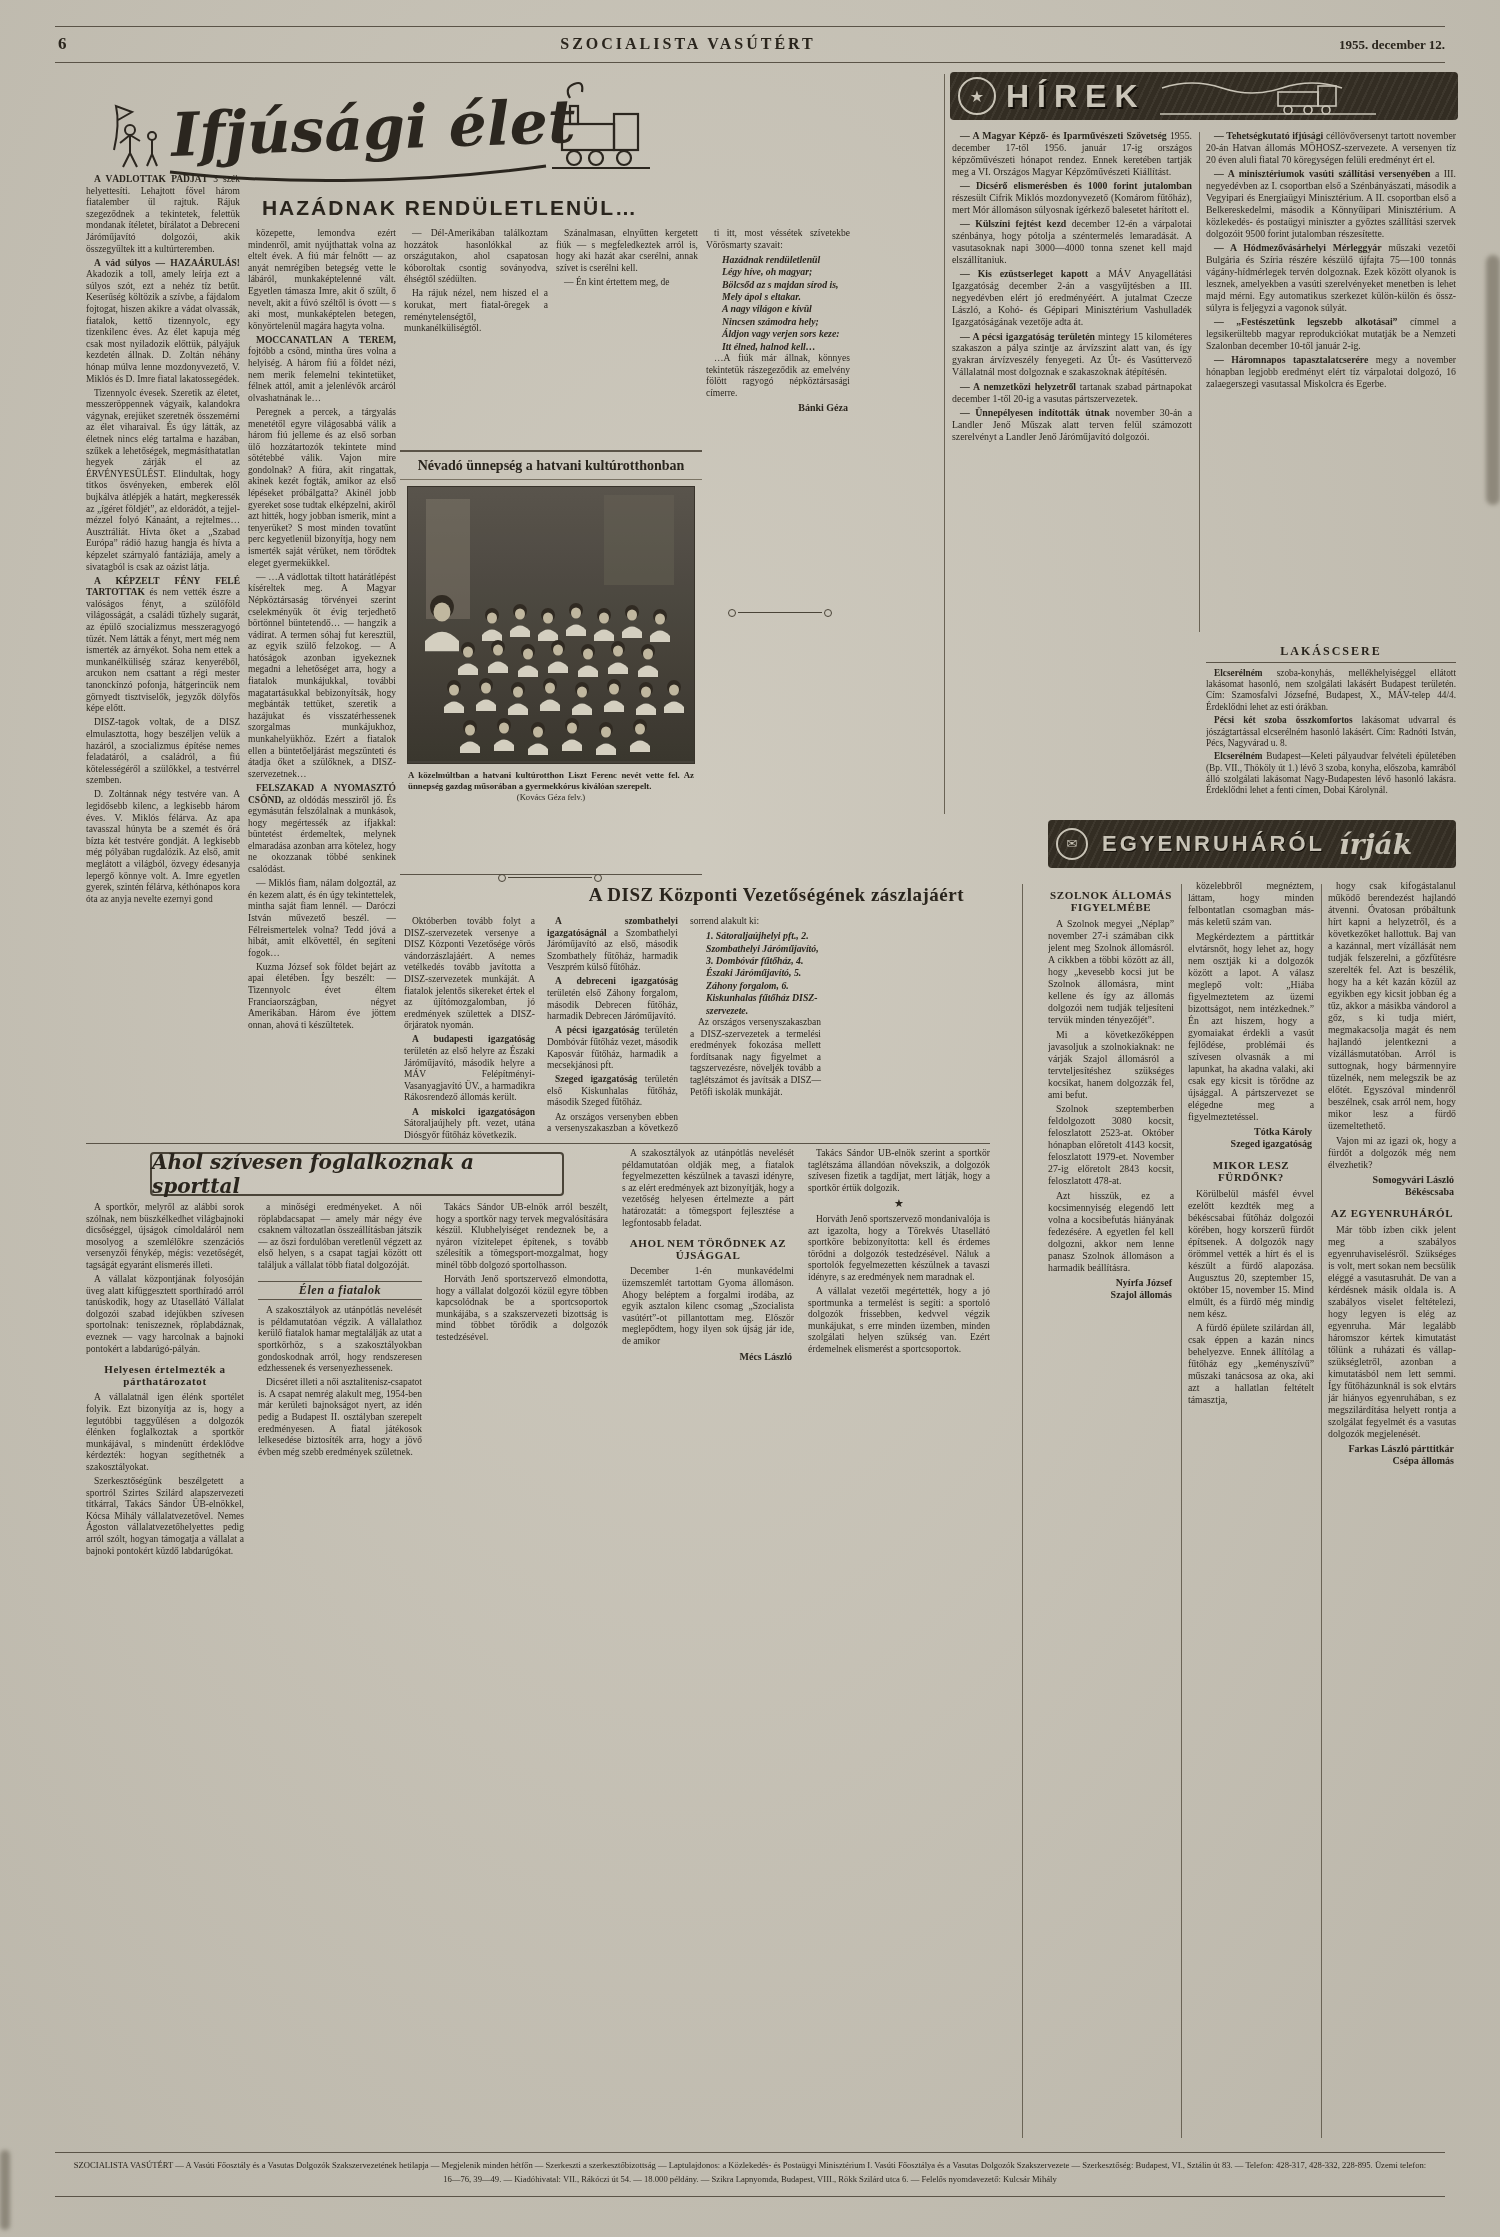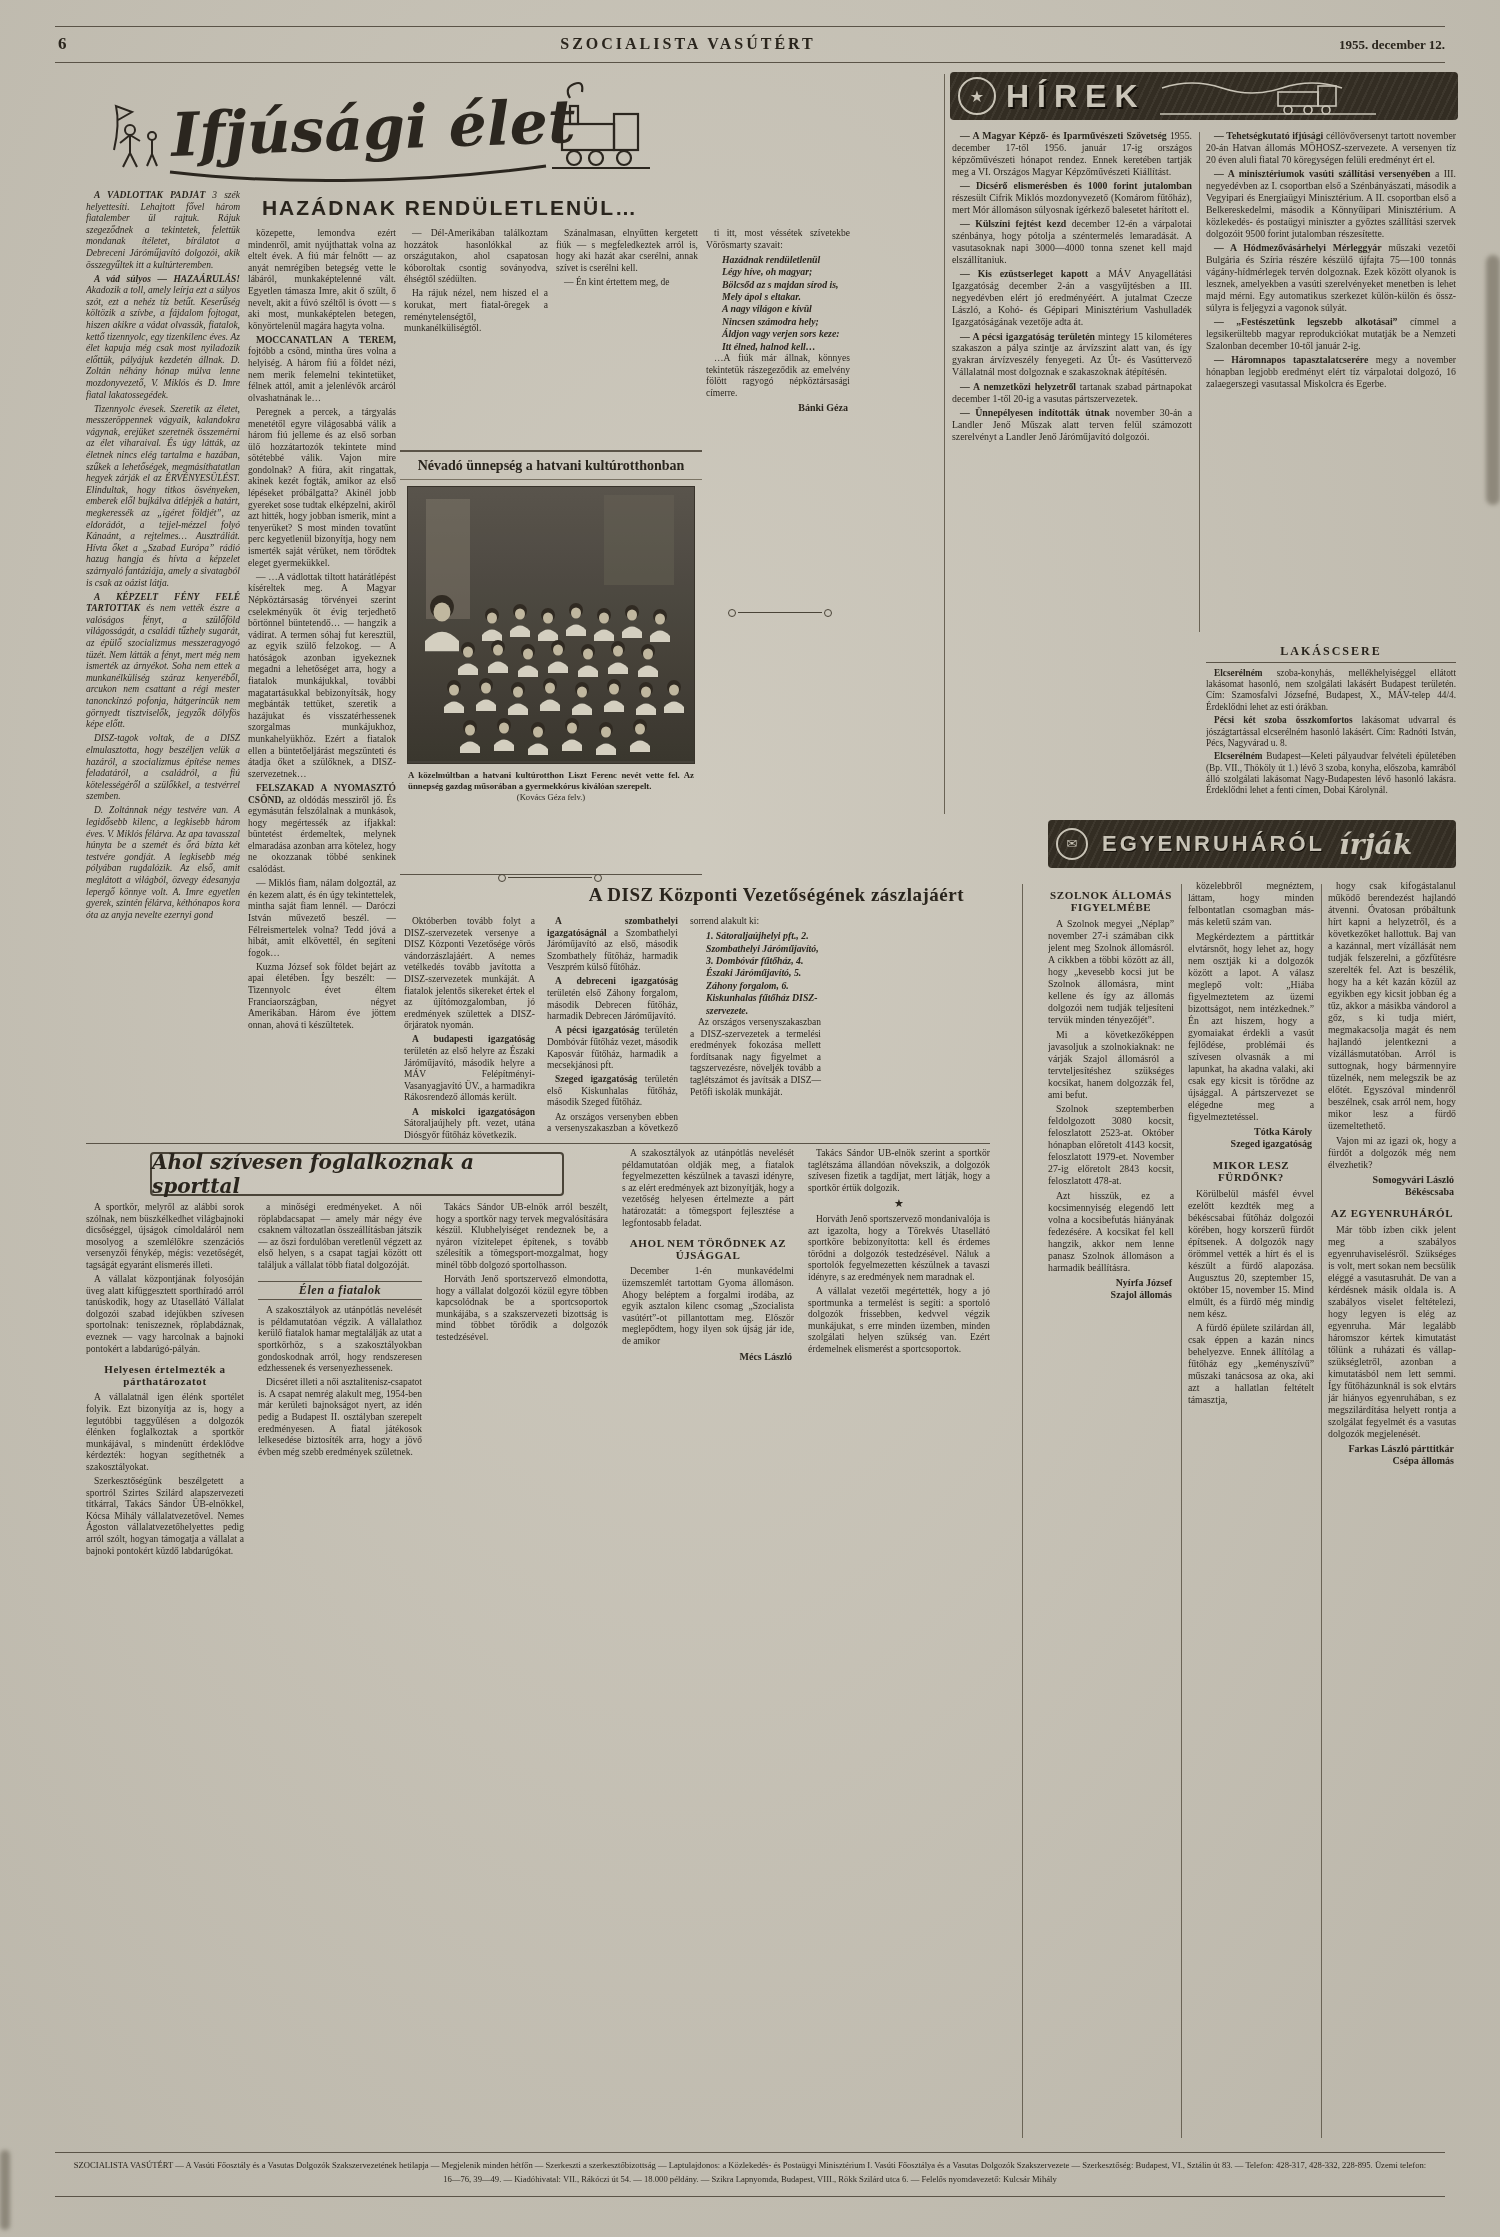--- a/index.html
+++ b/index.html
@@ -82,21 +82,21 @@
         <circle cx="496" cy="86" r="7"></circle>
         <circle cx="524" cy="86" r="7"></circle>
       <path d="M470,26 q-6,-10 4,-14 q10,-4 8,8"></path>
       <path d="M452,96 h98"></path>
     </g>
   </svg>
 </div>
 
 <div class="abs feature-headline" style="left:245px;top:196px;width:410px;">HAZÁDNAK RENDÜLETLENÜL…</div>
 
-<div class="abs col" style="left:86px;top:190px;width:154px;height:946px;font-style:italic;">
+<div class="abs col" style="left:86px;top:174px;width:154px;height:946px;">
     <p class="para"><b>A VÁDLOTTAK PADJÁT</b> 3 szék helyettesíti. Lehajtott fővel három fiatalember ül rajtuk. Rájuk szegeződnek a tekintetek, felettük mondanak ítéletet, bírálatot a Debreceni Járóműjavító dolgozói, akik összegyűltek itt a kultúrteremben.</p>
     <p class="para"><b>A vád súlyos — HAZAÁRULÁS!</b> Akadozik a toll, amely leírja ezt a súlyos szót, ezt a nehéz tíz betűt. Keserűség költözik a szívbe, a fájdalom fojtogat, hiszen akikre a vádat olvassák, fiatalok, kettő tizennyolc, egy tizenkilenc éves. Az élet kapuja még csak most nyiladozik előttük, pályájuk kezdetén állnak. D. Zoltán néhány hónap múlva lenne mozdonyvezető, V. Miklós és D. Imre fiatal lakatossegédek.</p>
     <p class="para">Tizennyolc évesek. Szeretik az életet, messzeröppennek vágyaik, kalandokra vágynak, erejüket szeretnék összemérni az élet viharaival. És úgy látták, az életnek nincs elég tartalma e hazában, szűkek a lehetőségek, megmásíthatatlan hegyek zárják el az ÉRVÉNYESÜLÉST. Elindultak, hogy titkos ösvényeken, emberek elől bujkálva átlépjék a határt, megkeressék az „ígéret földjét”, az eldorádót, a tejjel-mézzel folyó Kánaánt, a rejtelmes… Ausztráliát. Hívta őket a „Szabad Európa” rádió hazug hangja és hívta a képzelet szárnyaló fantáziája, amely a sivatagból is csak az oázist látja.</p>
     <p class="para"><b>A KÉPZELT FÉNY FELÉ TARTOTTAK</b> és nem vették észre a valóságos fényt, a szülőföld világosságát, a családi tűzhely sugarát, az épülő szocializmus messzeragyogó tüzét. Nem látták a fényt, mert még nem ismerték az árnyékot. Soha nem ettek a munkanélküliség száraz kenyeréből, arcukon nem csattant a régi mester tanonckínzó pofonja, hátgerincük nem görnyedt tisztviselők, jegyzők dölyfös képe előtt.</p>
     <p class="para">DISZ-tagok voltak, de a DISZ elmulasztotta, hogy beszéljen velük a hazáról, a szocializmus építése nemes feladatáról, a családról, a fiú kötelességéről a szülőkkel, a testvérrel szemben.</p>
     <p class="para">D. Zoltánnak négy testvére van. A legidősebb kilenc, a legkisebb három éves. V. Miklós félárva. Az apa tavasszal húnyta be a szemét és őrá bízta két testvére gondját. A legkisebb még pólyában rugdalózik. Az első, amit meglátott a világból, özvegy édesanyja lepergő könnye volt. A. Imre egyetlen gyerek, szintén félárva, kéthónapos kora óta az anyja nevelte ezernyi gond</p>
   </div>
 <div class="abs col" style="left:248px;top:228px;width:148px;height:908px;">
     <p class="para">közepette, lemondva ezért mindenről, amit nyújthattak volna az eltelt évek. A fiú már felnőtt — az anyát nemrégiben betegség vette le lábáról, munkaképtelenné vált. Egyetlen támasza Imre, akit ő szült, ő nevelt, akit a fúvó széltől is óvott — s aki most, munkaképtelen betegen, könyörtelenül magára hagyta volna.</p>
     <p class="para"><b>MOCCANATLAN A TEREM,</b> fojtóbb a csönd, mintha üres volna a helyiség. A három fiú a földet nézi, nem merik felemelni tekintetüket, félnek attól, amit a jelenlévők arcáról olvashatnának le…</p>
@@ -244,21 +244,21 @@
 <div class="abs banner" style="left:1048px;top:820px;width:408px;height:48px;">
   <div class="emblem" style="width:28px;height:28px;font-size:13px;">✉</div>
   <div class="lev-word">EGYENRUHÁRÓL</div>
   <div class="lev-script">írják</div>
 </div>
 <div class="abs col" style="left:1048px;top:880px;width:126px;height:1258px;font-size:9.8px;line-height:12px;">
     <div class="subhead">SZOLNOK ÁLLOMÁS FIGYELMÉBE</div>
     <p class="para">A Szolnok megyei „Néplap” november 27-i számában cikk jelent meg Szolnok állomásról. A cikkben a többi között az áll, hogy „kevesebb kocsi jut be Szolnok állomásra, mint kellene és így az állomás dolgozói nem tudják teljesíteni tervük minden tényezőjét”.</p>
     <p class="para">Mi a következőképpen javasoljuk a szolnokiaknak: ne várják Szajol állomásról a tervteljesítéshez szükséges kocsikat, hanem dolgozzák fel, ami befut.</p>
     <p class="para">Szolnok szeptemberben feldolgozott 3080 kocsit, feloszlatott 2523-at. Október hónapban előretolt 4143 kocsit, feloszlatott 1979-et. November 27-ig előretolt 2843 kocsit, feloszlatott 478-at.</p>
-    <p class="para">Azt hisszük, ez a kocsimennyiség elegendő lett volna a kocsibefutás hiányának fedezésére. A kocsikat fel kell hangzik, akkor nem lenne panasz Szolnok állomáson a harmadik beállításra.</p>
+    <p class="para">Azt hisszük, ez a kocsimennyiség elegendő lett volna a kocsibefutás hiányának fedezésére. A egyetlen fel kell dolgozni, akkor nem lenne panasz Szolnok állomáson a harmadik beállításra.</p>
     <div class="sig">
       <div>Nyírfa József</div>
       <div>Szajol állomás</div>
     </div>
   </div>
 <div class="abs col" style="left:1188px;top:880px;width:126px;height:1258px;font-size:9.8px;line-height:12px;">
     <p class="para">közelebbről megnéztem, láttam, hogy minden felbontatlan csomagban más-más keletű szám van.</p>
     <p class="para">Megkérdeztem a párttitkár elvtársnőt, hogy lehet az, hogy nem osztják ki a dolgozók között a lapot. A válasz meglepő volt: „Hiába figyelmeztetem az üzemi bizottságot, nem intézkednek.” Én azt hiszem, hogy a gyomaiakat érdekli a vasút fejlődése, problémái és szívesen olvasnák a mi lapunkat, ha akadna valaki, aki csak egy kicsit is törődne az újsággal. A pártszervezet se elégedne meg a figyelmeztetéssel.</p>
     <div class="sig">
       <div>Tótka Károly</div>

